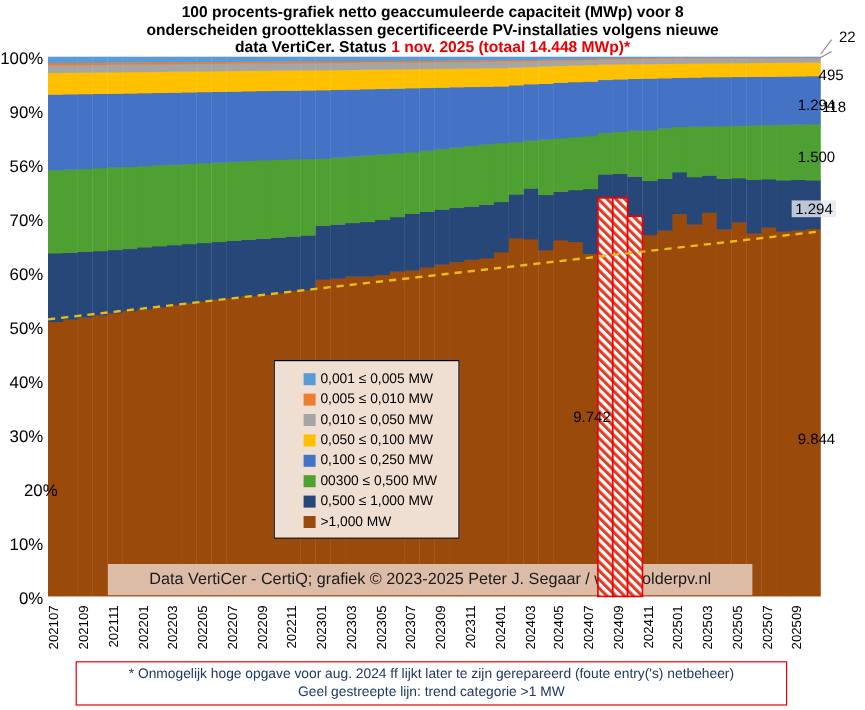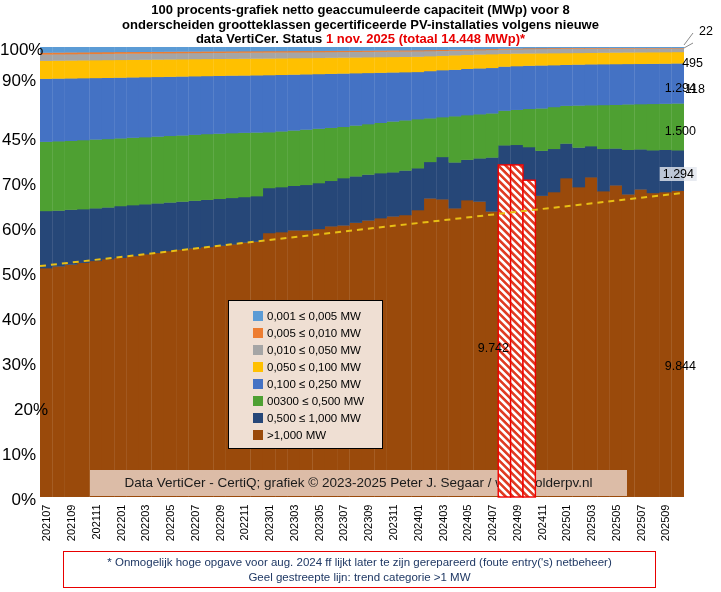--- a/index.html
+++ b/index.html
@@ -3,21 +3,21 @@
 <meta charset="utf-8">
 <style>
   html,body{margin:0;padding:0;background:#fff;}
   .page{position:relative;width:721px;height:592px;background:#ffffff;
         font-family:"Liberation Sans",sans-serif;overflow:hidden;}
   .title{position:absolute;top:3px;left:0;width:721px;text-align:center;
          font-size:13px;line-height:14.5px;font-weight:bold;color:#000;}
   .title .red{color:#e80000;}
   #areas{position:absolute;left:40px;top:47px;z-index:0;}
   #overlay{position:absolute;left:0;top:0;z-index:2;pointer-events:none;}
-  .ylab{position:absolute;width:36px;text-align:right;font-size:17px;color:#000;z-index:3;}
+  .ylab{position:absolute;width:36px;text-align:right;font-size:14px;color:#000;z-index:3;}
   .xlab{position:absolute;width:44px;height:13px;font-size:11px;color:#000;
         text-align:right;transform:rotate(-90deg);white-space:nowrap;z-index:3;}
   .legend{position:absolute;left:228px;top:300px;width:140px;background:#efdfd3;
           border:1px solid #000;padding:6px 6px 5px 7px;z-index:3;}
   .legend-row{display:flex;align-items:center;height:17px;padding-left:17px;}
   .legend-swatch{width:10px;height:10px;margin-right:4px;flex:0 0 10px;}
   .legend-label{font-size:11.5px;color:#000;white-space:nowrap;}
   .watermark{position:absolute;left:90px;top:470px;width:537px;height:26px;background:#dcbca7;
              color:#1a1a1a;font-size:13.5px;line-height:26px;text-align:center;z-index:1;white-space:nowrap;}
   .endlab{position:absolute;font-size:12.5px;color:#000;transform:translate(-100%,-50%);
@@ -523,22 +523,22 @@
     <div class="endlab" style="left: 696px; top: 366px;">9.844</div>
     <div class="endlab" style="left: 509px; top: 348px;">9.742</div>
     <div class="ylab" style="left: 0px; top: 490px;">0%</div>
     <div class="ylab" style="left: 0px; top: 445px;">10%</div>
     <div class="ylab" style="left: 0px; top: 400px; margin-left: 12px;">20%</div>
     <div class="ylab" style="left: 0px; top: 355px;">30%</div>
     <div class="ylab" style="left: 0px; top: 310px;">40%</div>
     <div class="ylab" style="left: 0px; top: 265px;">50%</div>
     <div class="ylab" style="left: 0px; top: 220px;">60%</div>
     <div class="ylab" style="left: 0px; top: 175px;">70%</div>
-    <div class="ylab" style="left: 0px; top: 130px;">45%</div>
-    <div class="ylab" style="left: 0px; top: 71px; text-align: right;">90%</div>
+    <div class="ylab" style="left: 0px; top: 130px;">56%</div>
+    <div class="ylab" style="left: 0px; top: 85px; text-align: right;">90%</div>
     <div class="ylab" style="left: 0px; top: 40px;">100%</div>
     <div class="xlab" style="left: 24.1923px; top: 520px;">202107</div>
     <div class="xlab" style="left: 48.9615px; top: 520px;">202109</div>
     <div class="xlab" style="left: 73.7308px; top: 520px;">202111</div>
     <div class="xlab" style="left: 98.5px; top: 520px;">202201</div>
     <div class="xlab" style="left: 123.269px; top: 520px;">202203</div>
     <div class="xlab" style="left: 148.038px; top: 520px;">202205</div>
     <div class="xlab" style="left: 172.808px; top: 520px;">202207</div>
     <div class="xlab" style="left: 197.577px; top: 520px;">202209</div>
     <div class="xlab" style="left: 222.346px; top: 520px;">202211</div>

